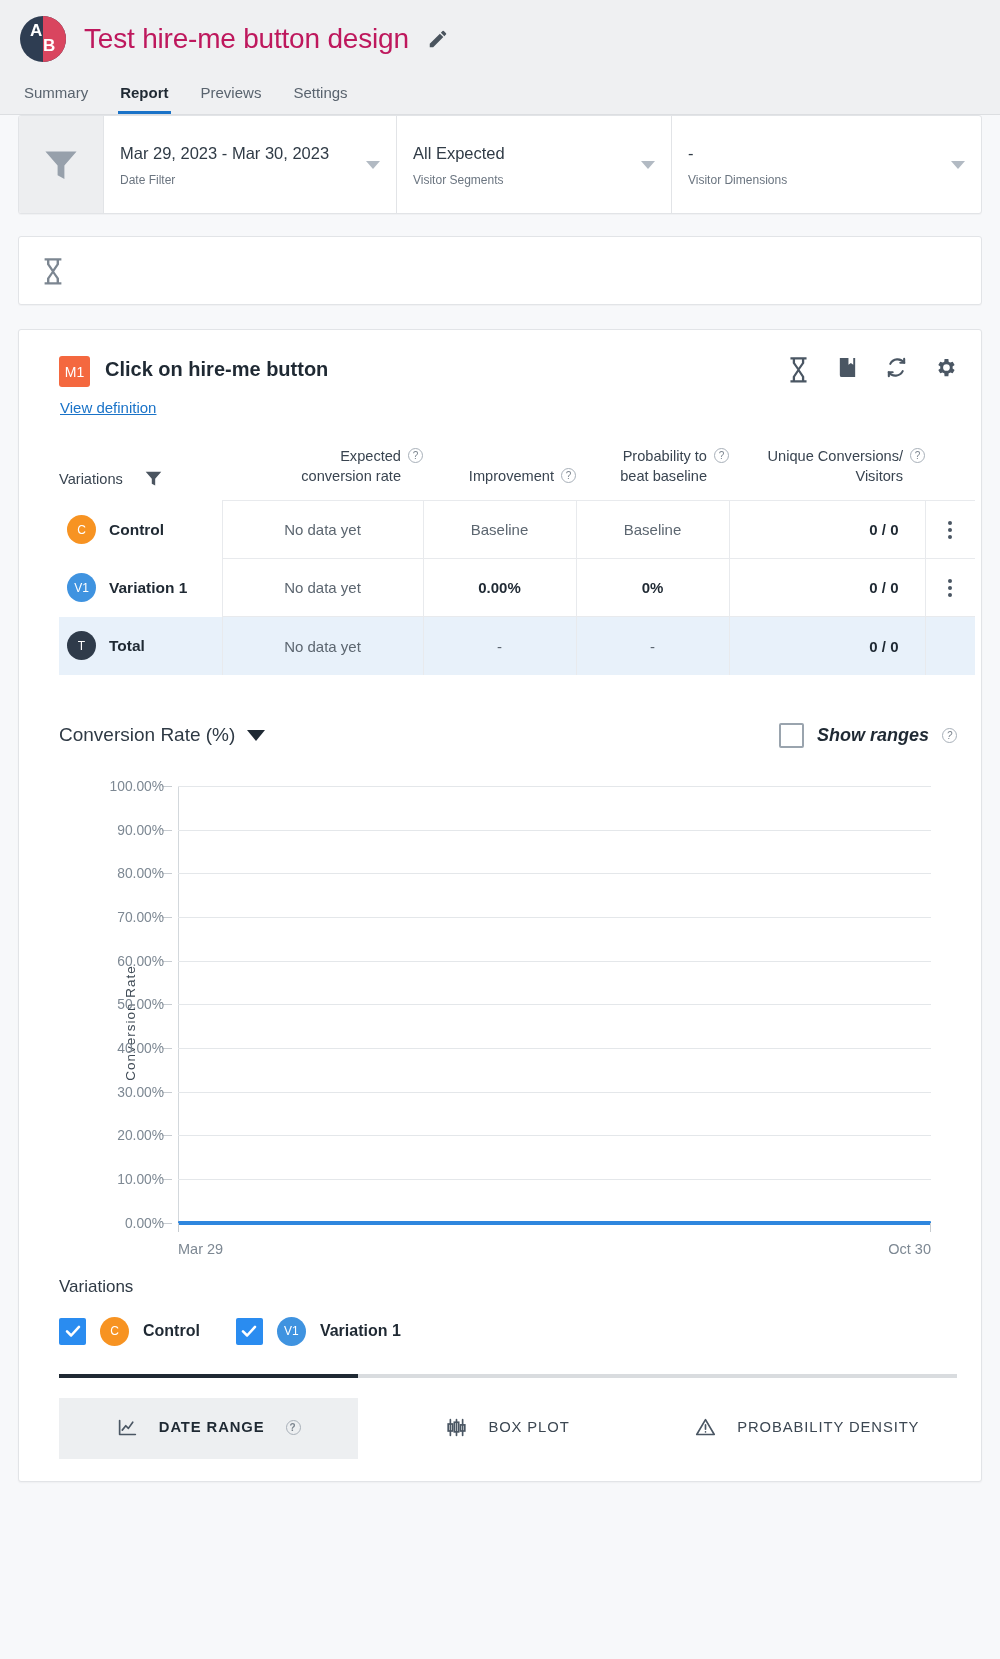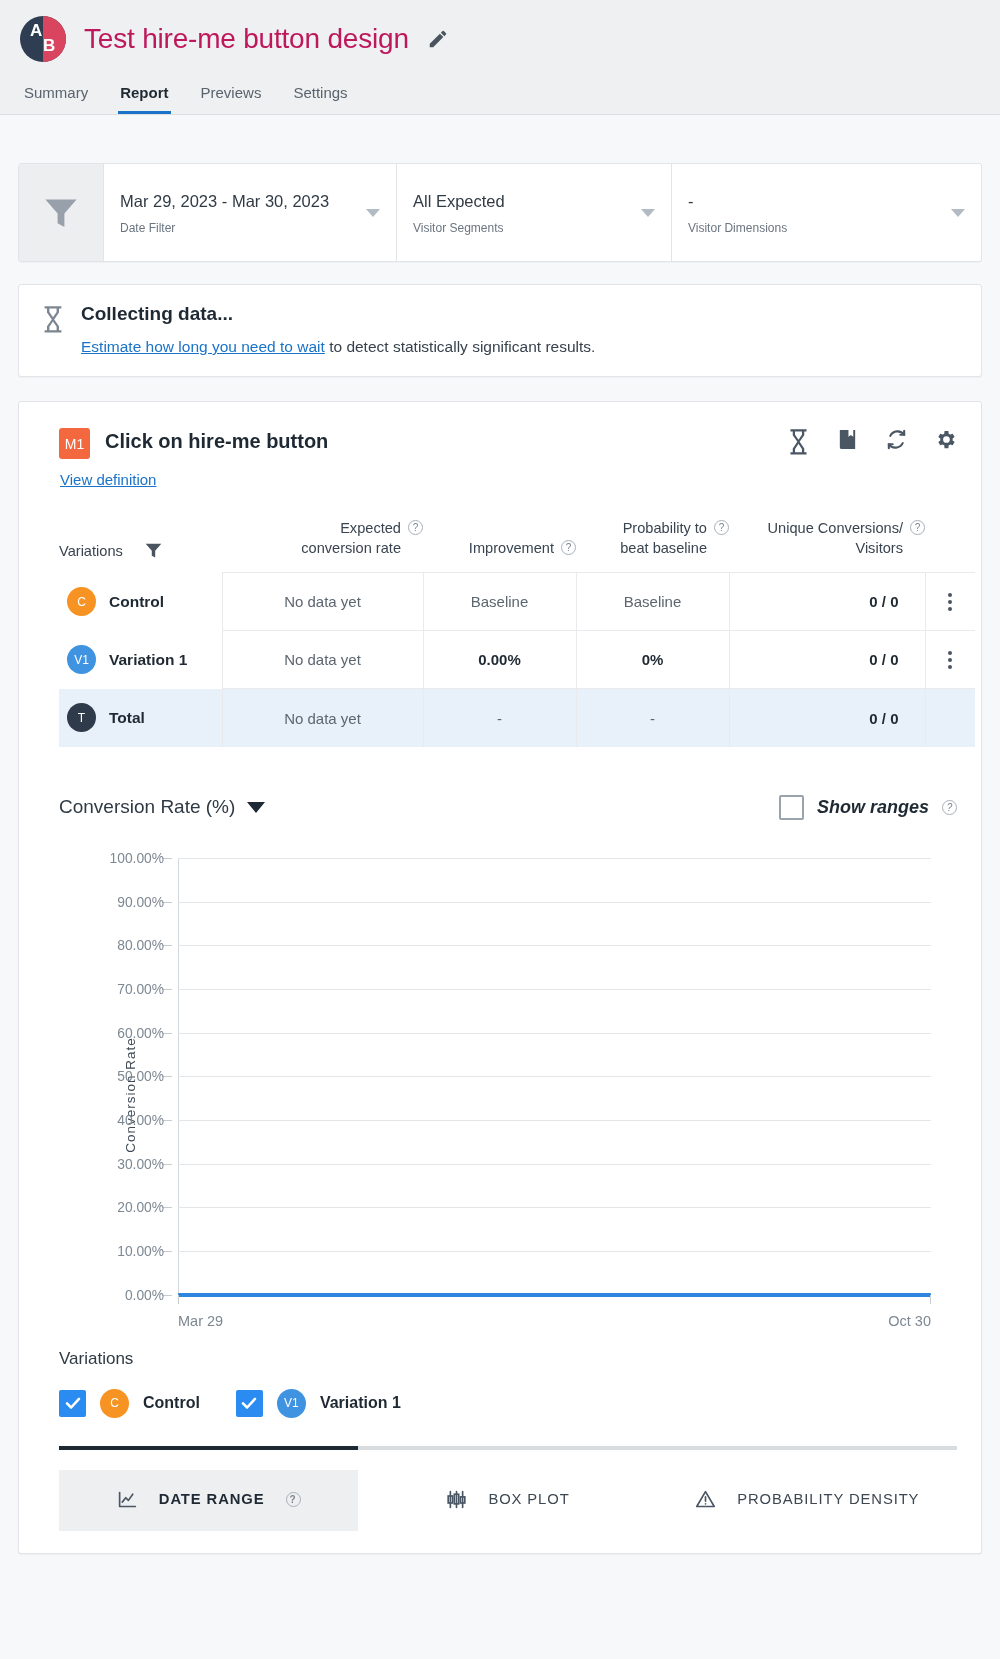--- a/index.html
+++ b/index.html
@@ -42,21 +42,21 @@
   .tabs { display: flex; gap: 28px; margin-top: 18px; padding-left: 2px; }
   .tab {
     font-size: 15px; color: #59636e; padding: 4px 2px 10px 2px;
     border-bottom: 3px solid transparent; cursor: pointer;
   }
   .tab.active { color: #1f2933; font-weight: 600; border-bottom-color: #1a73c8; }
 
   
   .content { padding: 0 18px; }
   .filter-bar {
-    margin-top: 48px; display: flex; background: #fff;
+    display: flex; background: #fff;
     border: 1px solid #e2e4e7; border-radius: 3px; overflow: hidden;
     height: 99px; box-shadow: 0 1px 1px rgba(0,0,0,.03);
   }
   .filter-icon-cell {
     width: 84px; background: #edeef0; display: flex;
     align-items: center; justify-content: center; flex: 0 0 auto;
   }
   .funnel { width: 34px; height: 30px; color: #97a0ab; }
   .filter-cell {
     flex: 1 1 0; border-left: 1px solid #e2e4e7;
@@ -259,24 +259,20 @@
         <span class="caret-sm"></span>
       </div>
     </div>
 
     <div class="notice">
       <span class="hourglass">
         <svg viewBox="0 0 20 24" fill="currentColor">
             <path d="M3 1h14v2h-2v3.2L11 12l4 5.8V21h2v2H3v-2h2v-3.2L9 12 5 6.2V3H3V1zm4 2v2.8l3 4.4 3-4.4V3H7zm0 18h6v-2.8l-3-4.4-3 4.4V21z"></path>
           </svg>
       </span>
-      <div>
-        <div class="notice-title">Collecting data...</div>
-        <div class="notice-sub"><span class="link">Estimate how long you need to wait</span><span> to detect statistically significant results.</span></div>
-      </div>
     </div>
 
     <div class="card">
       <div class="metric-head">
         <div class="m-badge">M1</div>
         <div class="metric-name">Click on hire-me button</div>
         <div class="metric-actions">
           <span class="act">
             <svg viewBox="0 0 20 24" fill="currentColor">
                 <path d="M3 1h14v2h-2v3.2L11 12l4 5.8V21h2v2H3v-2h2v-3.2L9 12 5 6.2V3H3V1zm4 2v2.8l3 4.4 3-4.4V3H7zm0 18h6v-2.8l-3-4.4-3 4.4V21z"></path>

